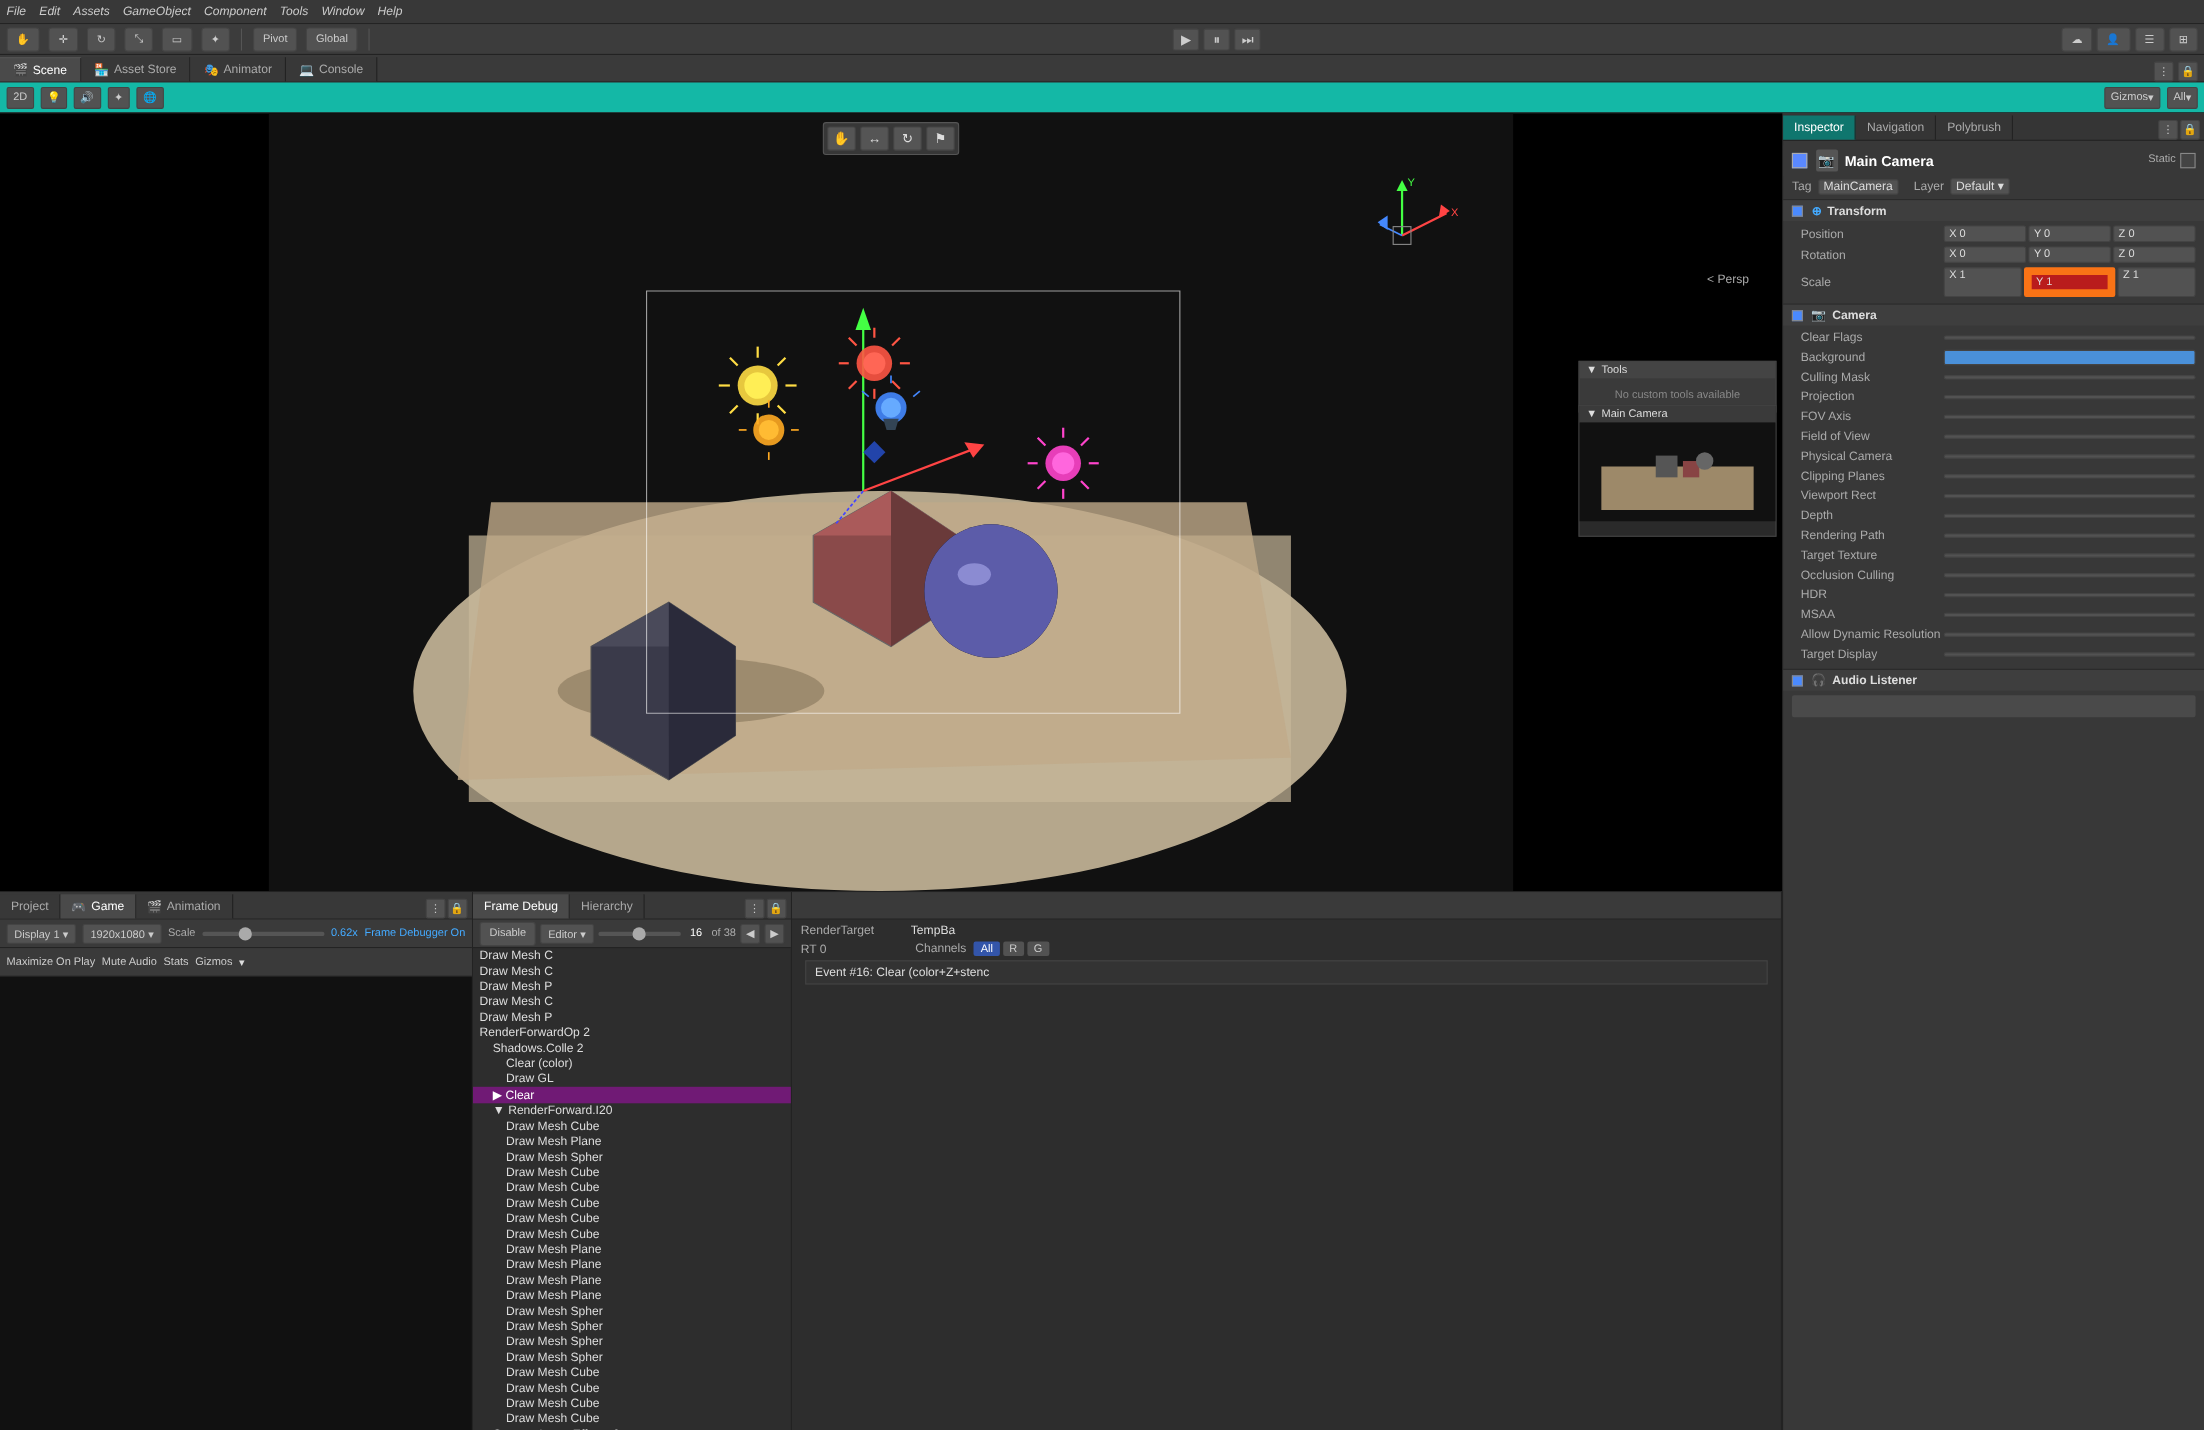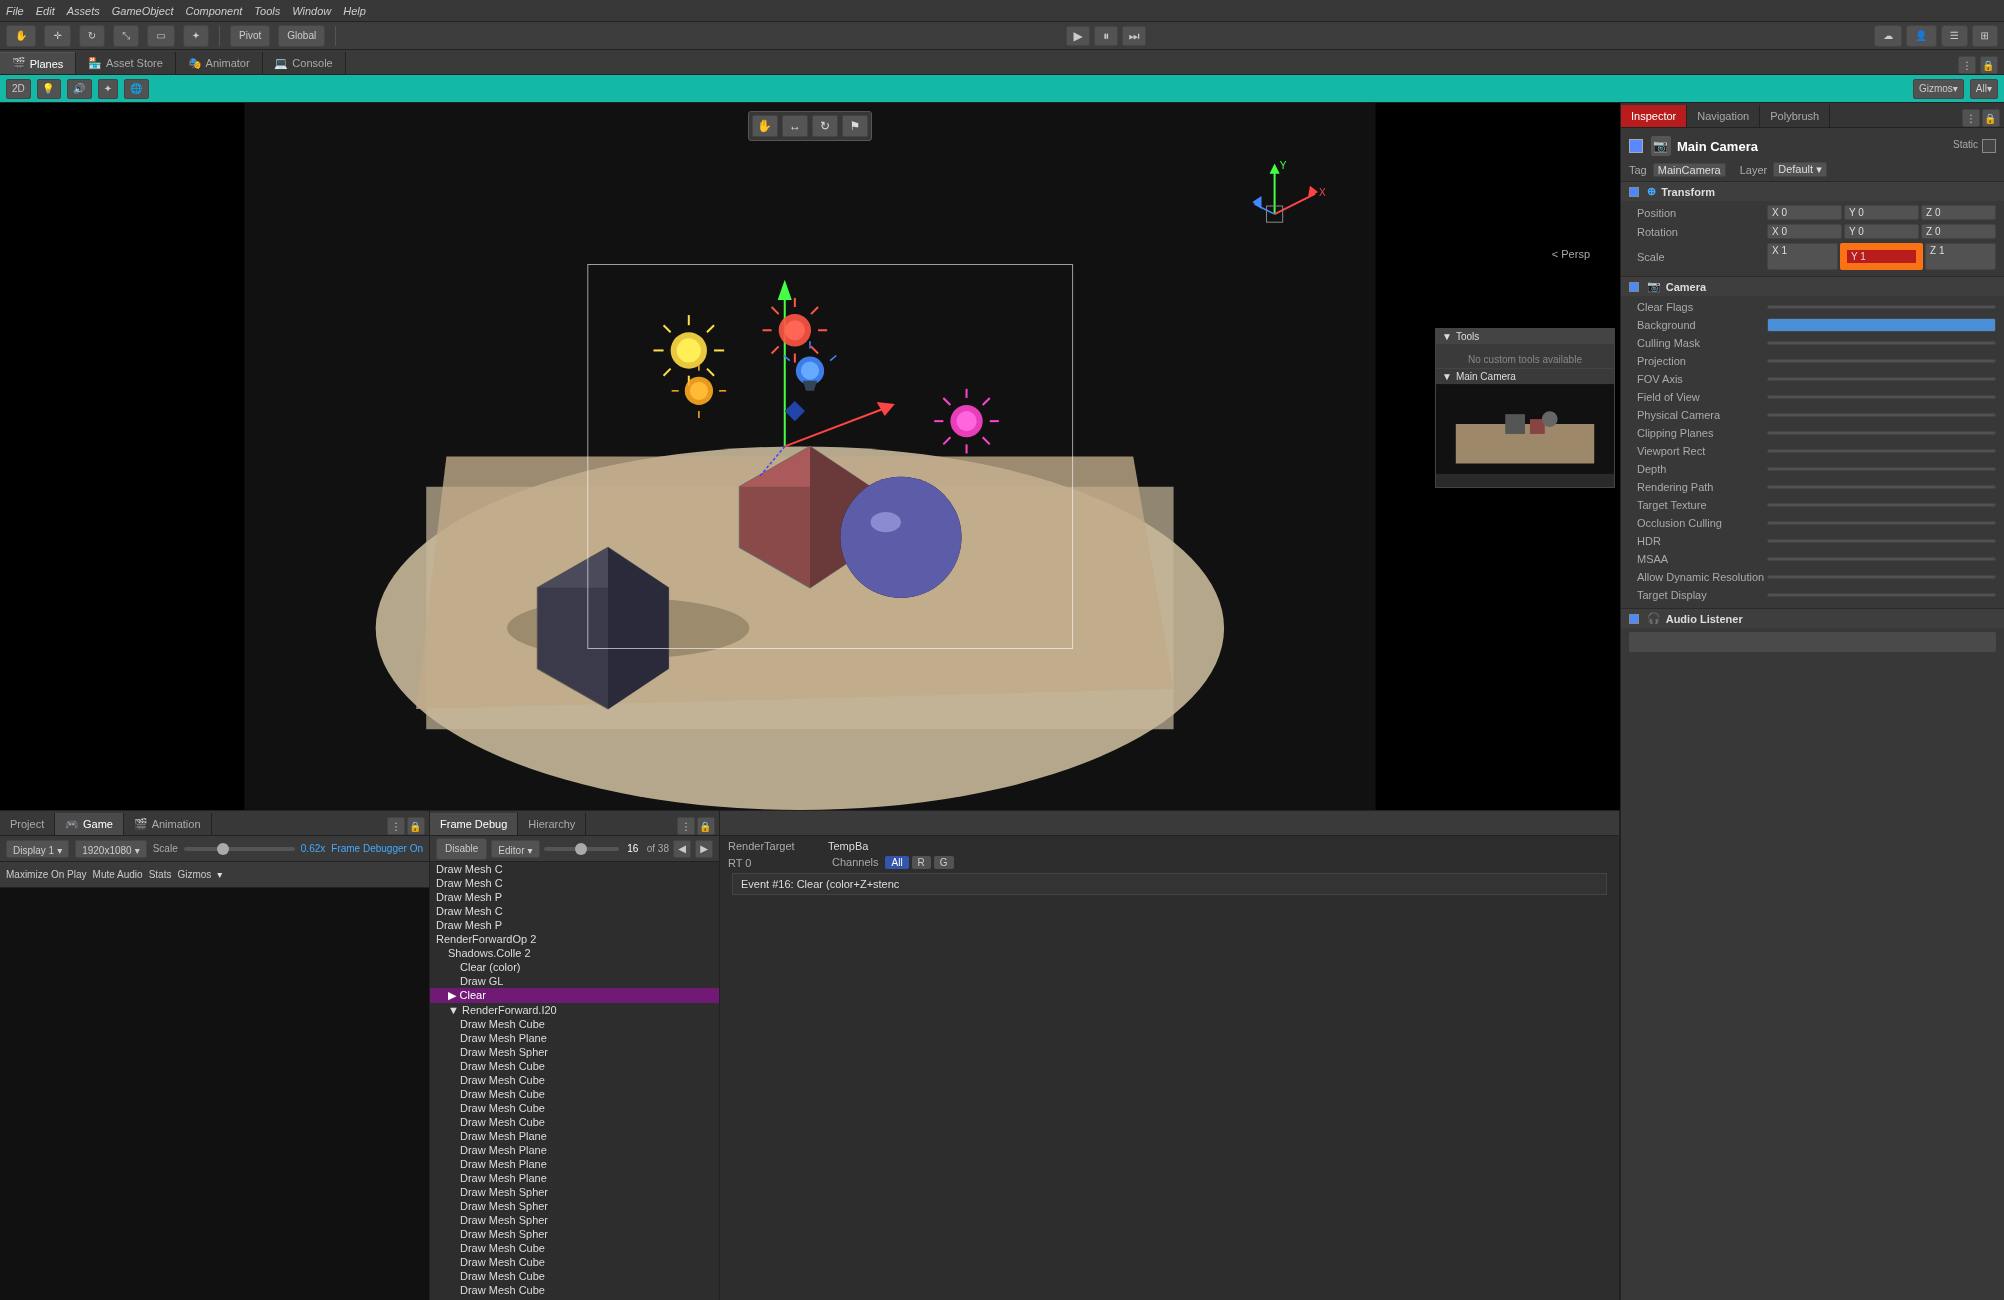--- a/index.html
+++ b/index.html
@@ -304,21 +304,21 @@
     .inspector-tab {
       height: 22px;
       padding: 0 10px;
       display: flex;
       align-items: center;
       font-size: 11px;
       color: #aaa;
       cursor: pointer;
       border-right: 1px solid #222;
     }
-    .inspector-tab.active { color: #fff; background: #b91c1c; }
+    .inspector-tab.active { color: #fff; background: #0f766e; }
 
     .inspector-content {
       flex: 1;
       overflow-y: auto;
       padding: 4px 0;
     }
 
     
     .insp-header {
       display: flex;
@@ -529,21 +529,21 @@
     <div class="toolbar-btn">☁</div>
     <div class="toolbar-btn">👤</div>
     <div class="toolbar-btn">☰</div>
     <div class="toolbar-btn">⊞</div>
   </div>
 </div>
 
 <div class="tabs-row">
   <div class="tab active">
     <span>🎬</span>
-    <span>Planes</span>
+    <span>Scene</span>
   </div>
   <div class="tab">
     <span>🏪</span>
     <span>Asset Store</span>
   </div>
   <div class="tab">
     <span>🎭</span>
     <span>Animator</span>
   </div>
   <div class="tab">

